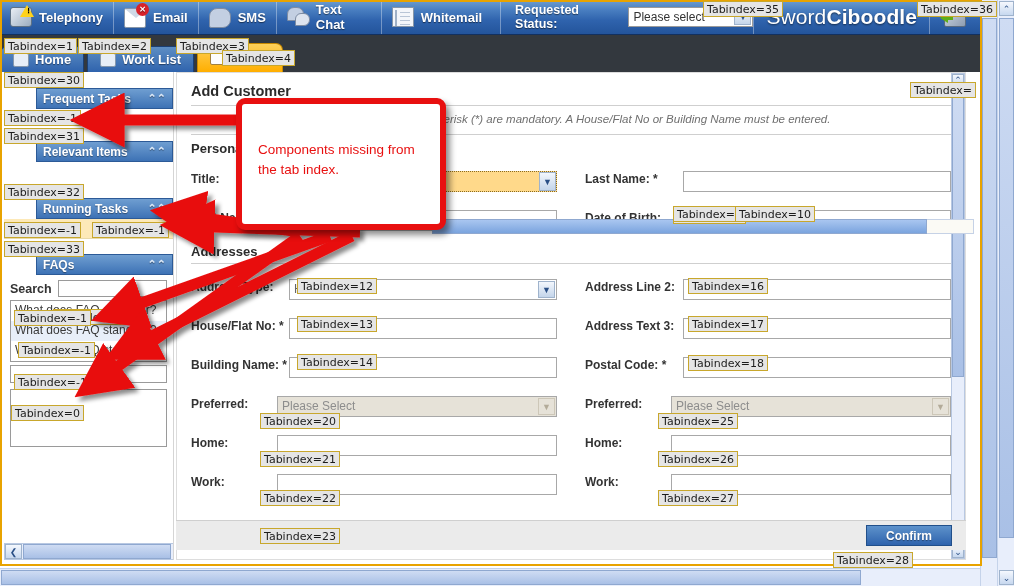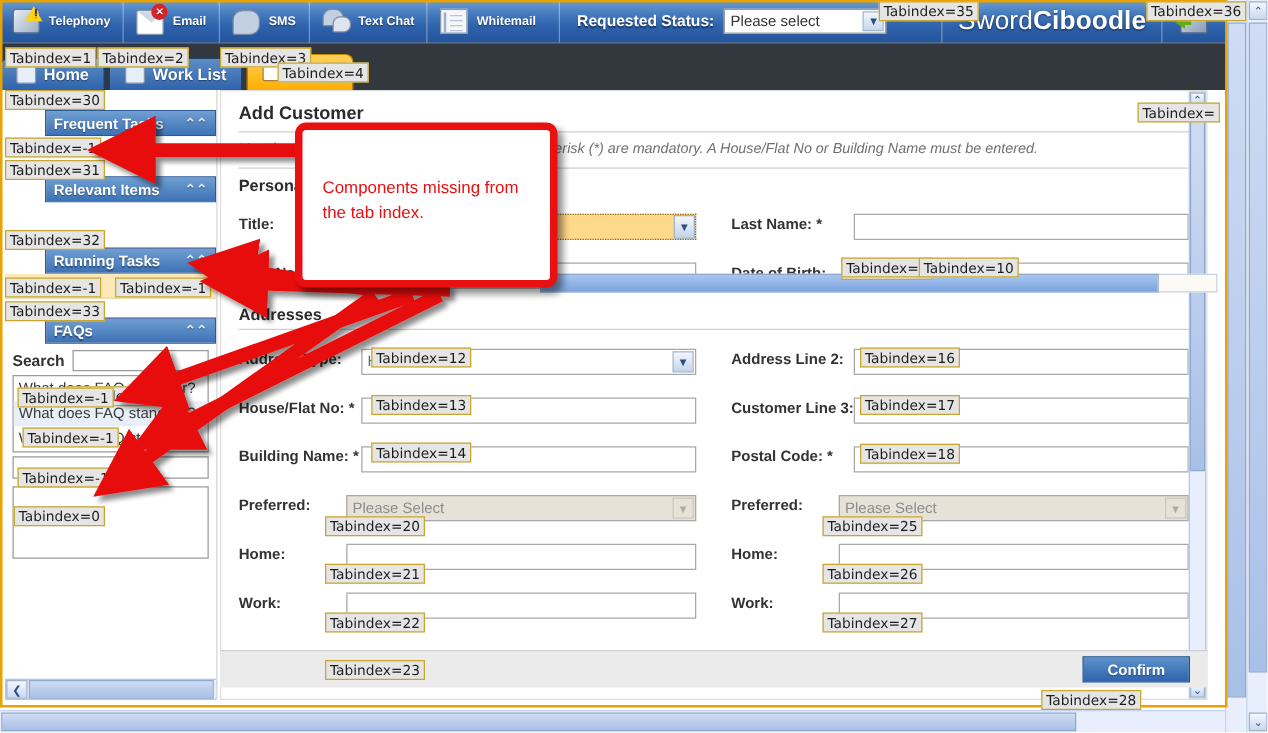--- a/index.html
+++ b/index.html
@@ -14,21 +14,21 @@
 
   
   .topbar {
     position: absolute; left:0; top:0; width:980px; height:35px;
     background: linear-gradient(to bottom, #6f9fd0 0%, #4a7fc1 28%, #2f63ad 60%, #23549b 100%);
     border-bottom: 1px solid #12305f;
     display:flex; align-items:center;
   }
   .chan {
     display:flex; align-items:center; gap:7px; padding:0 10px; height:35px;
-    color:#ffffff; font-weight:bold; font-size:10px; text-shadow:0 1px 1px rgba(0,0,0,.5);
+    color:#ffffff; font-weight:bold; font-size:13px; text-shadow:0 1px 1px rgba(0,0,0,.5);
     cursor:pointer;
   }
   .chan .ic { width:22px; height:20px; position:relative; flex:0 0 auto; }
   .vsep { width:1px; height:33px; background:rgba(255,255,255,.35); }
 
   
   .ic-phone{ background:linear-gradient(135deg,#e9eef4,#9badc0); border:1px solid #5d7185; border-radius:3px; }
   .ic-phone:after{ content:""; position:absolute; right:-3px; top:-3px; width:0;height:0;
      border-left:7px solid transparent;border-right:7px solid transparent;border-bottom:12px solid #ffd21a; }
   .ic-phone:before{ content:"!"; position:absolute; right:1px; top:-2px; font-size:8px; color:#000; z-index:2; font-weight:bold;}
@@ -361,21 +361,21 @@
           </div>
         </div>
         <div class="col">
           <div class="frow">
             <div class="flab w">Address Line 2:</div>
             <div class="fctl">
               <div class="inp"></div>
             </div>
           </div>
           <div class="frow">
-            <div class="flab w">Customer Line 3:</div>
+            <div class="flab w">Address Text 3:</div>
             <div class="fctl">
               <div class="inp"></div>
             </div>
           </div>
           <div class="frow">
             <div class="flab w">Postal Code: *</div>
             <div class="fctl">
               <div class="inp"></div>
             </div>
           </div>

